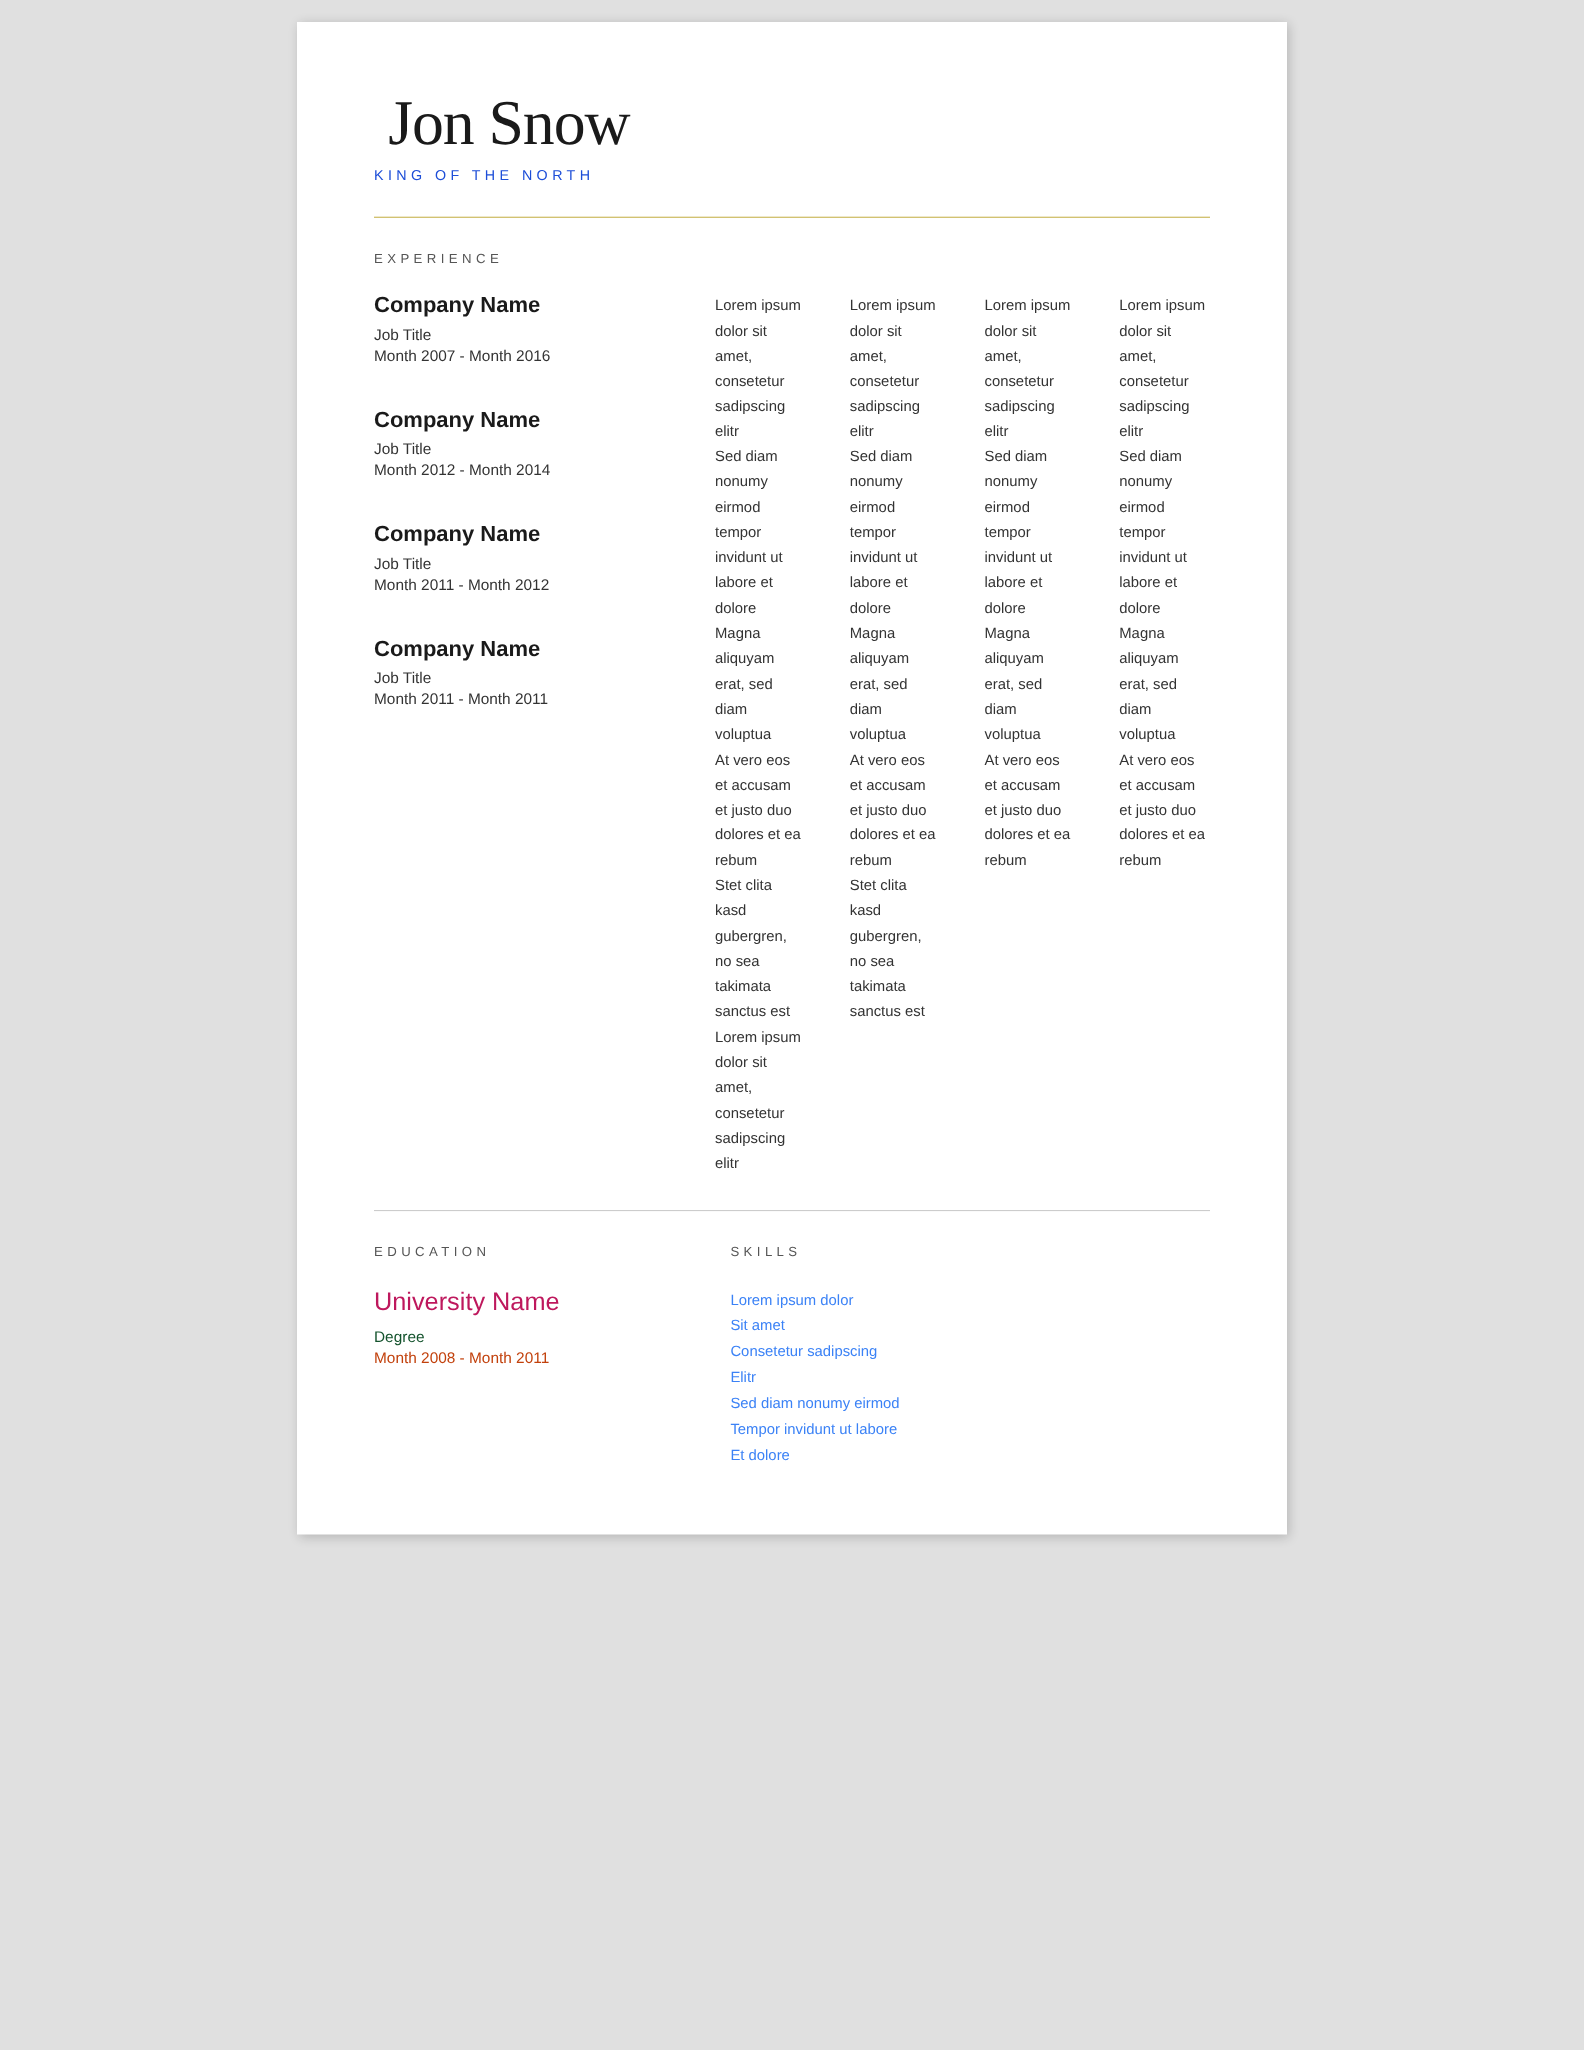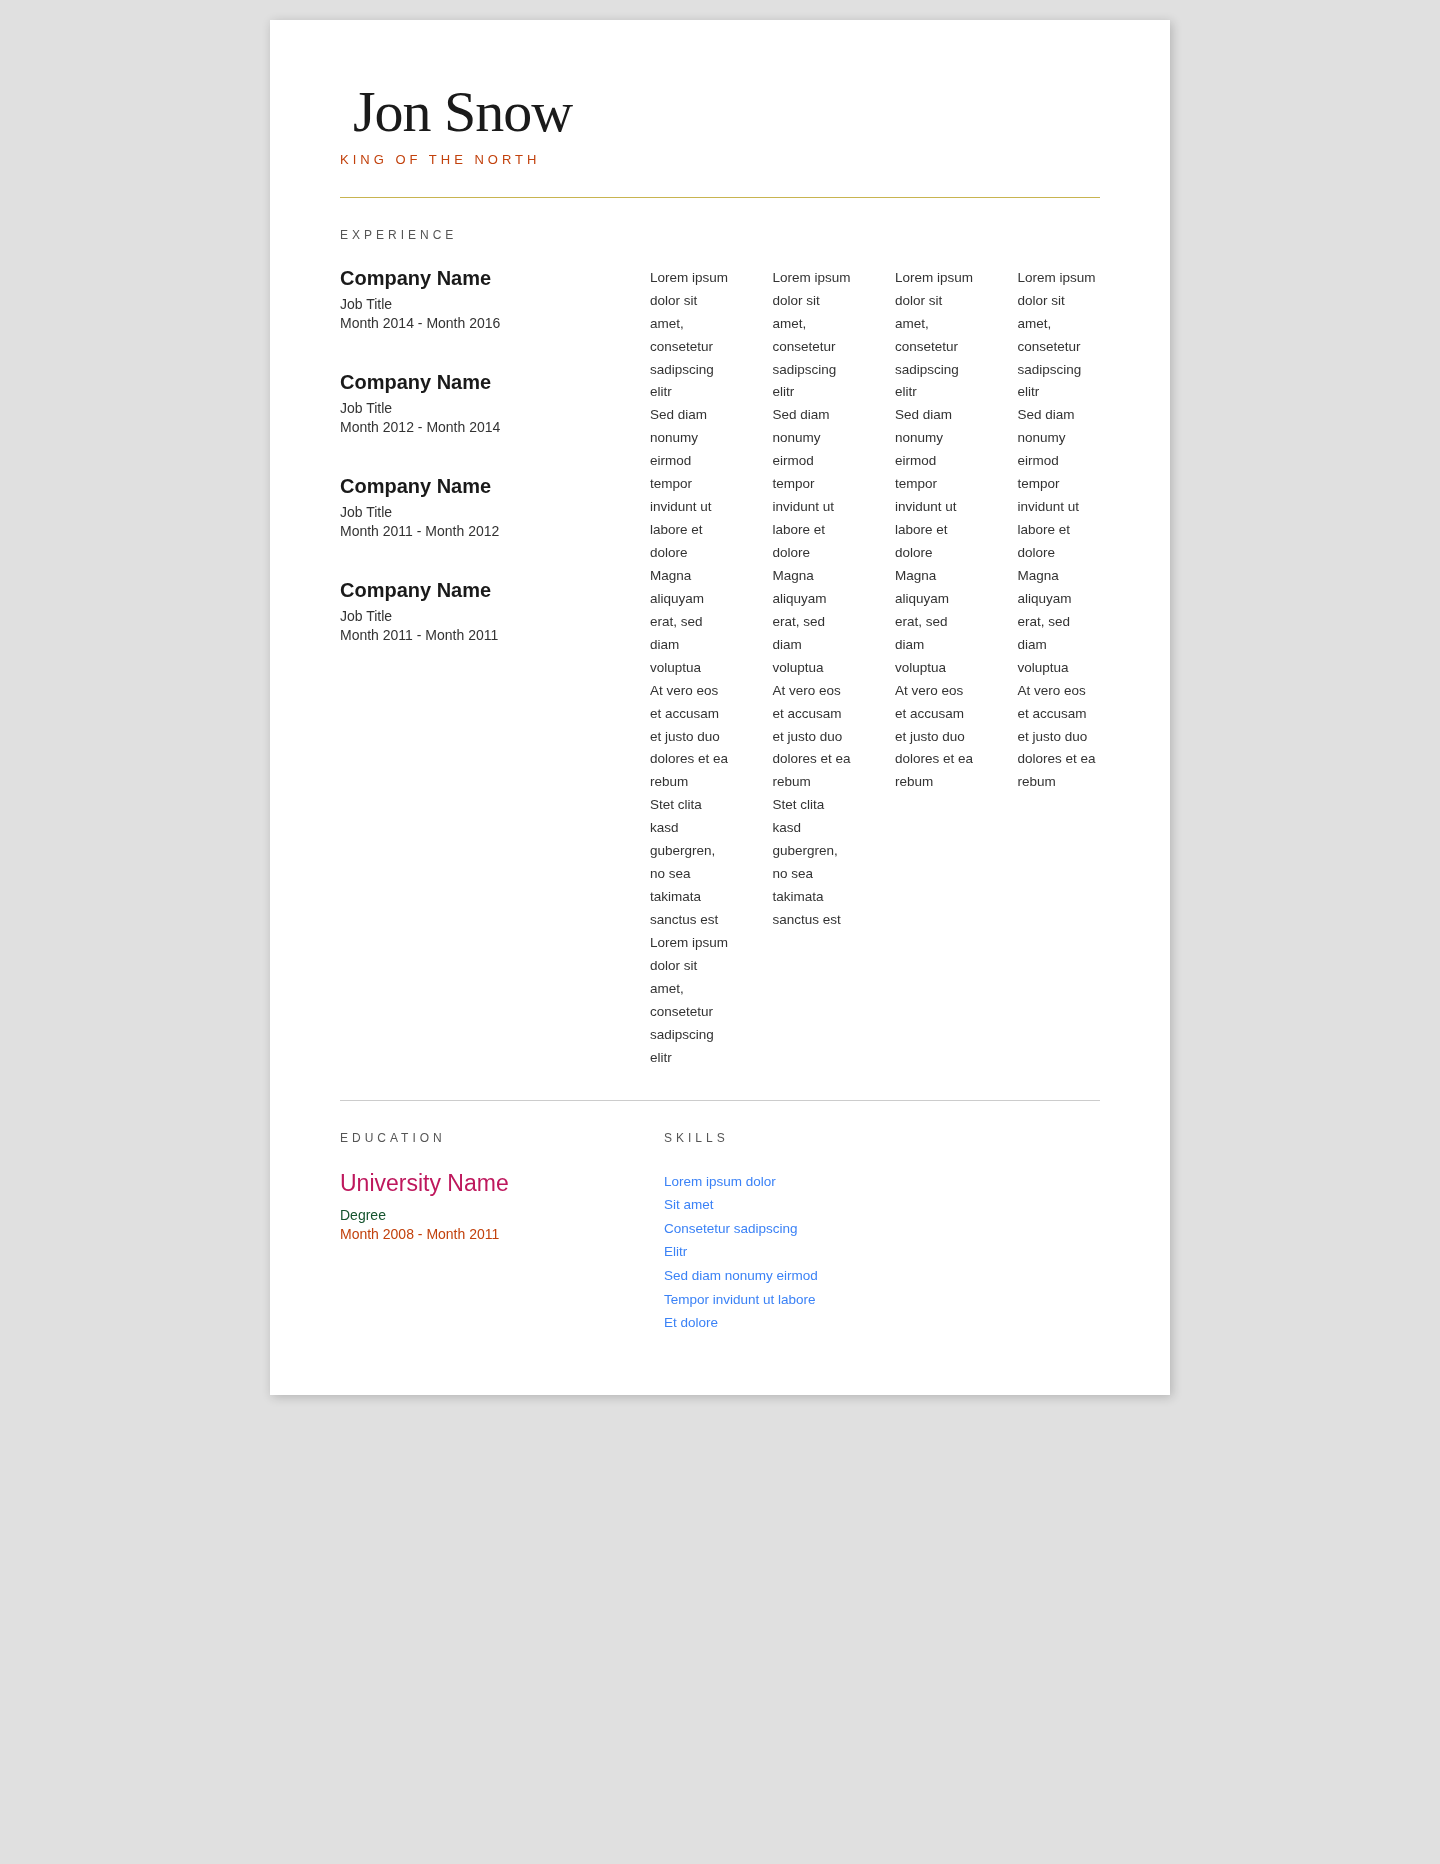--- a/index.html
+++ b/index.html
@@ -45,21 +45,21 @@
       font-family: Georgia, serif;
       color: #1a1a1a;
       line-height: 1.1;
       letter-spacing: -1px;
       margin-left: 13px;
     }
 
     .tagline {
       font-size: 13px;
       letter-spacing: 4px;
-      color: #c2410c;
+      color: #1d4ed8;
       margin-top: 8px;
       font-family: Arial, sans-serif;
       font-weight: normal;
       text-transform: uppercase;
     }
 
     .header-right {
       flex: 1;
       display: flex;
       flex-direction: column;
@@ -238,21 +238,21 @@
 
   <div class="experience-section">
     <div class="section-title">EXPERIENCE</div>
     <div class="experience-body">
       <div class="experience-list">
         <div class="exp-entries">
 
           <div class="exp-entry-left">
             <div class="company-name">Company Name</div>
             <div class="job-title">Job Title</div>
-            <div class="job-dates">Month 2014 - Month 2016</div>
+            <div class="job-dates">Month 2007 - Month 2016</div>
           </div>
 
           <div class="exp-entry-left">
             <div class="company-name">Company Name</div>
             <div class="job-title">Job Title</div>
             <div class="job-dates">Month 2012 - Month 2014</div>
           </div>
 
           <div class="exp-entry-left">
             <div class="company-name">Company Name</div>

